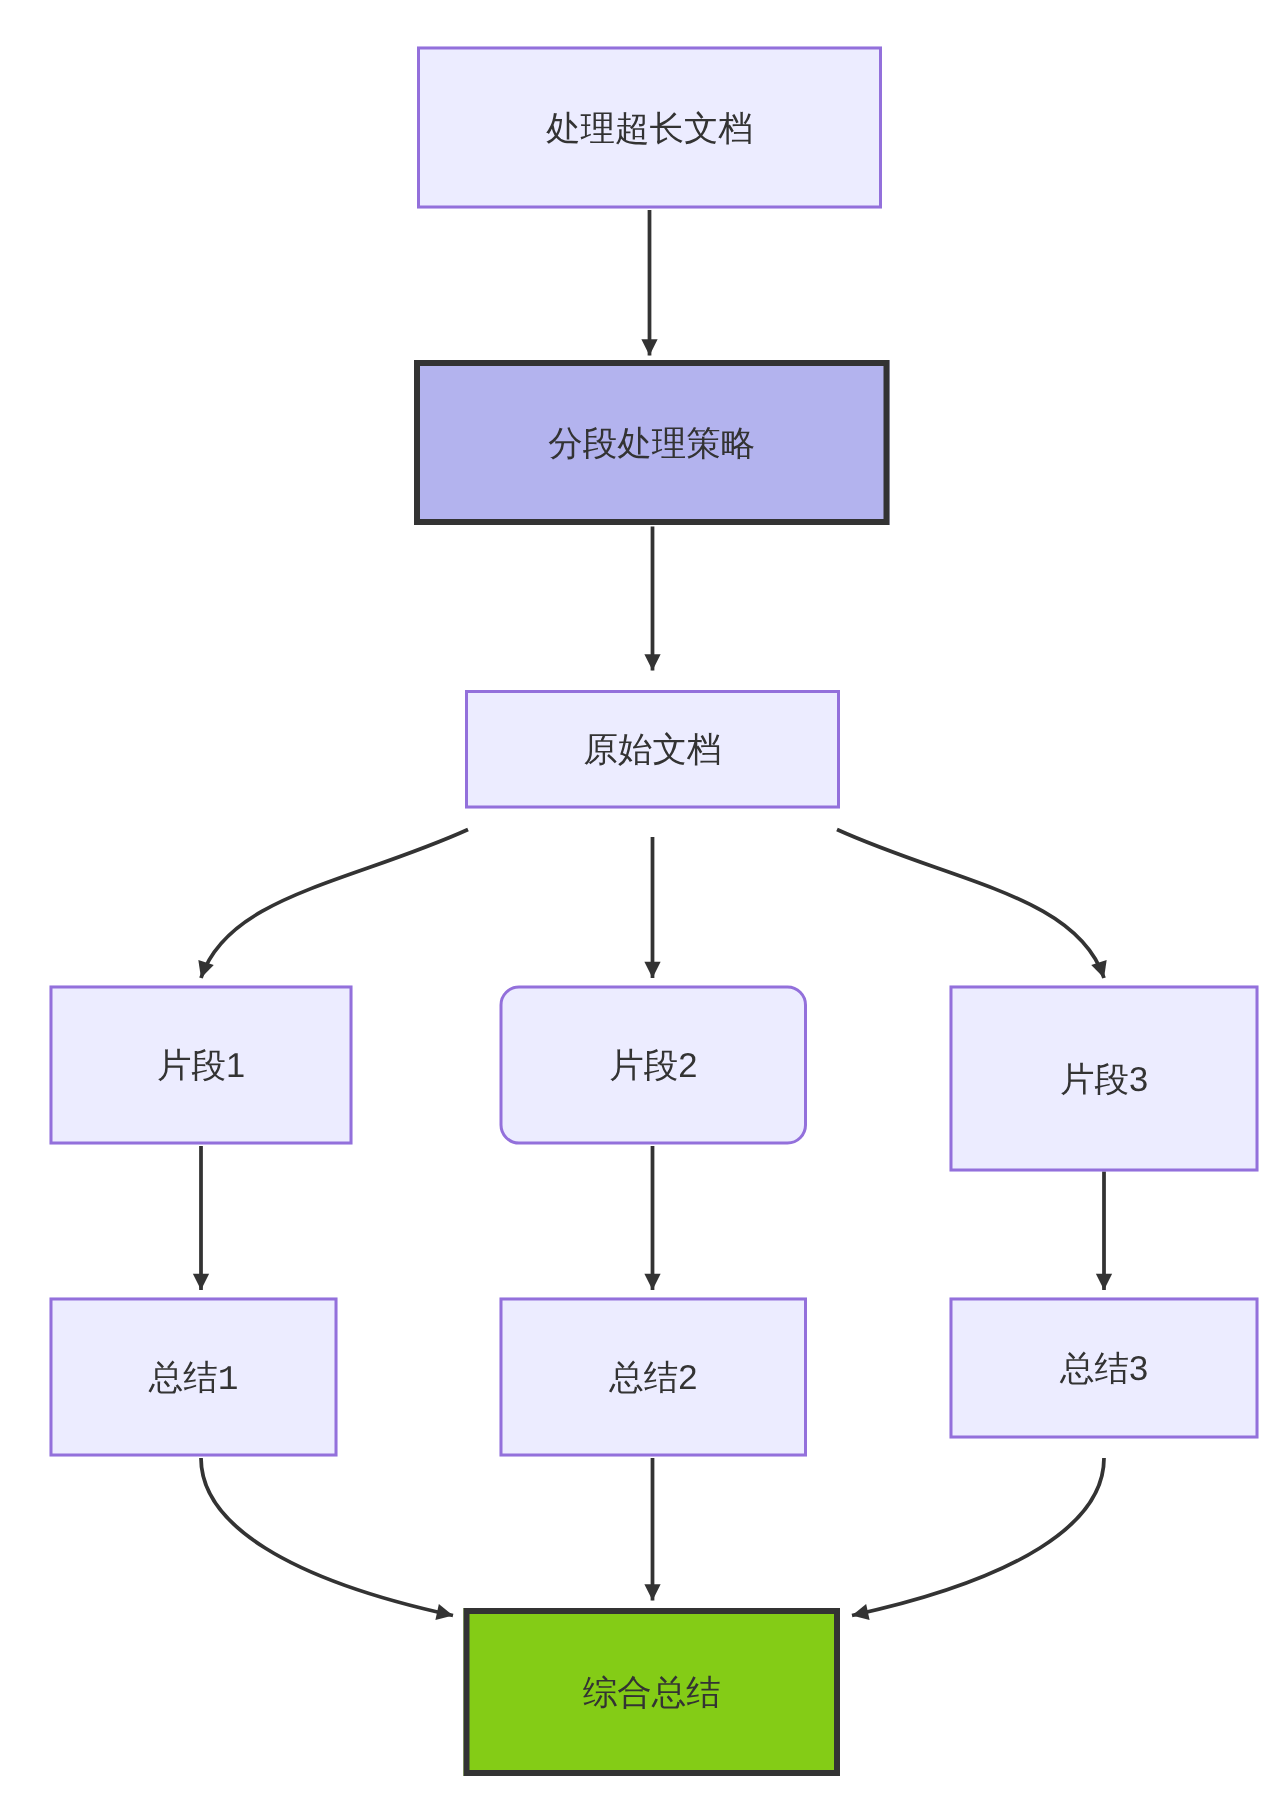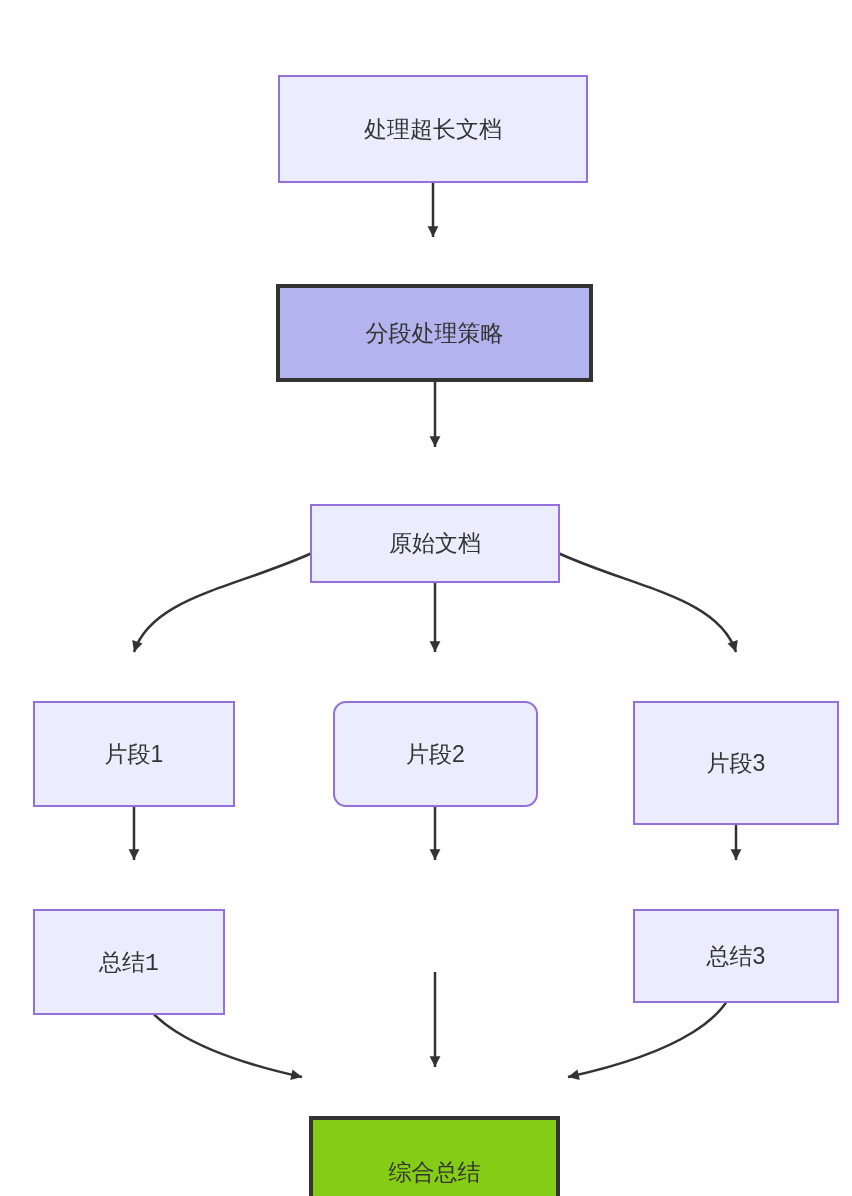--- a/index.html
+++ b/index.html
@@ -28,21 +28,20 @@
     z-index: 2;
     box-sizing: border-box;
     display: flex;
     align-items: center;
     justify-content: center;
     font-size: 23px;
     color: #333333;
     background: #ECECFF;
     border: 2px solid #9370DB;
     text-align: center;
-    margin-top: 44px;
   }
   .node.emphasis {
     background: #B3B3EE;
     border: 4px solid #333333;
   }
   .node.result {
     background: #84cc16;
     border: 4px solid #333333;
   }
 </style>
@@ -67,30 +66,31 @@
       <path d="M435,764 L435,860" marker-end="url(#arrowhead)"></path>
       <path d="M736,764 L736,860" marker-end="url(#arrowhead)"></path>
       <path d="M134,972 C134,1016 192,1053 302,1077" marker-end="url(#arrowhead)"></path>
       <path d="M435,972 L435,1067" marker-end="url(#arrowhead)"></path>
       <path d="M736,972 C736,1016 678,1053 568,1077" marker-end="url(#arrowhead)"></path>
     </g>
   </svg>
 
   <div class="node" style="left:278px; top:31px; width:310px; height:108px;">处理超长文档</div>
 
-  <div class="node emphasis" style="left:276px; top:240px; width:317px; height:98px;">分段处理策略</div>
+  <div class="node emphasis" style="left:276px; top:240px; width:317px; height:110px;">分段处理策略</div>
 
   <div class="node" style="left:310px; top:460px; width:250px; height:79px;">原始文档</div>
 
   <div class="node" style="left:33px; top:657px; width:202px; height:106px;">片段1</div>
 
   <div class="node" style="left:333px; top:657px; width:205px; height:106px;border-radius:13px;">片段2</div>
 
   <div class="node" style="left:633px; top:657px; width:206px; height:124px;">片段3</div>
 
   <div class="node" style="left:33px; top:865px; width:192px; height:106px;font-family:Liberation Mono, monospace;">总结1</div>
 
+  <div class="node" style="left:333px; top:865px; width:205px; height:106px;">总结2</div>
 
   <div class="node" style="left:633px; top:865px; width:206px; height:94px;">总结3</div>
 
   <div class="node result" style="left:309px; top:1072px; width:251px; height:112px;">综合总结</div>
 
 </div>
 
 </body></html>

